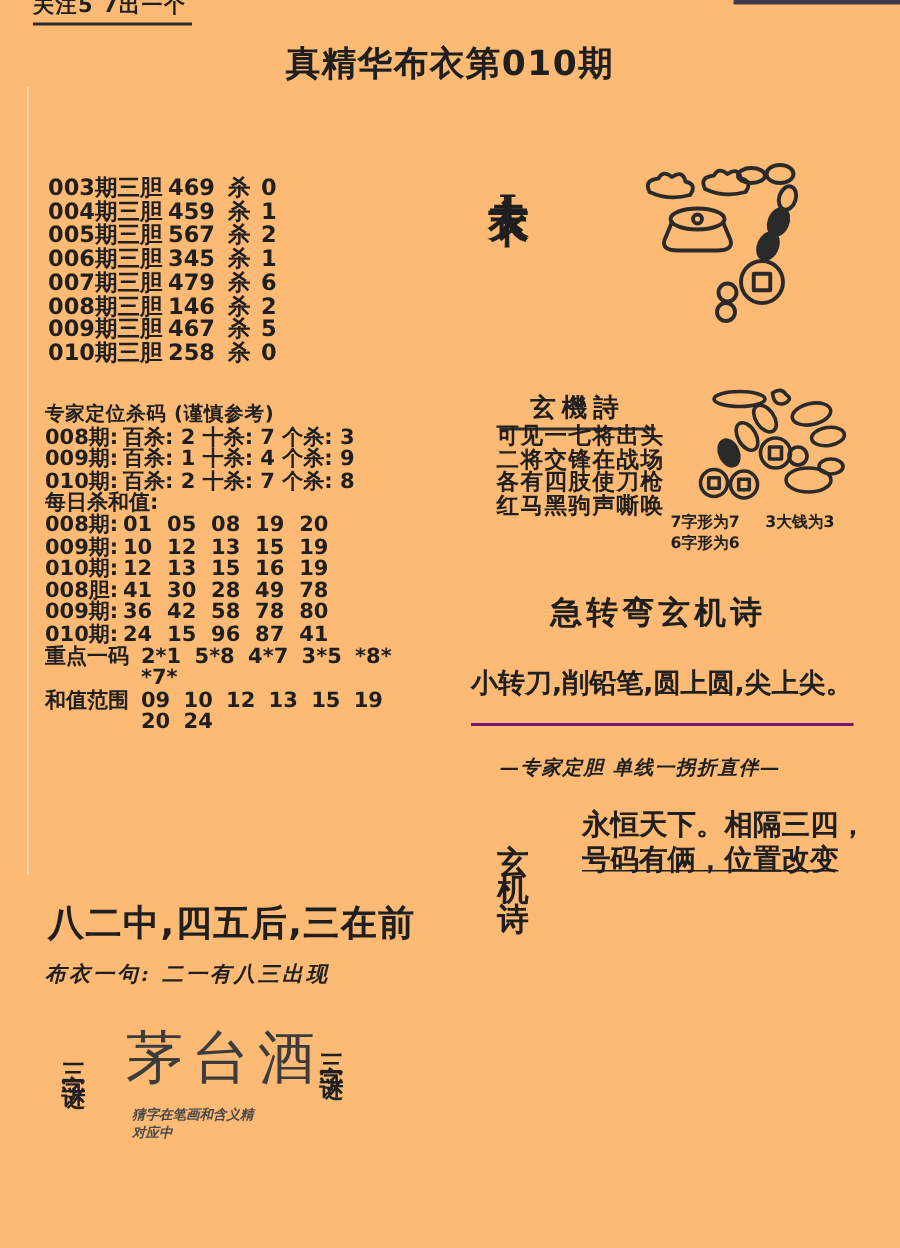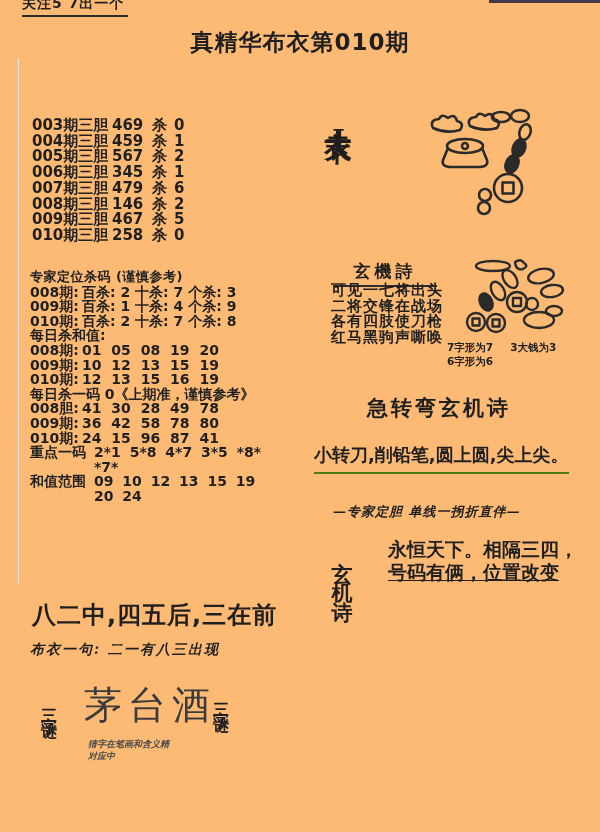--- a/index.html
+++ b/index.html
@@ -53,21 +53,21 @@
              font-family:"DejaVu Serif","Liberation Serif",serif;}
   .xuanji-head{left:333px;top:260px;width:104px;text-align:center;font-size:17px;
                font-weight:bold;letter-spacing:4px;border-bottom:2px solid #2d2d2d;
                padding-bottom:2px;}
   .xuanji-poem{left:331px;top:283px;font-size:15px;font-weight:bold;line-height:15.5px;
                letter-spacing:1px;}
   .doodle-cap{left:447px;top:341px;font-size:10.5px;font-weight:bold;display:flex;gap:17px;}
   .doodle-cap2{left:447px;top:355px;font-size:10.5px;font-weight:bold;}
   .jzw-head{left:367px;top:394px;font-size:21px;font-weight:bold;letter-spacing:3px;}
   .jzw-line{left:314px;top:443px;font-size:18px;font-weight:bold;
-            border-bottom:2px solid #4d7c0f;padding-bottom:5px;}
+            border-bottom:2px solid #701a75;padding-bottom:15px;}
   .dingdan{left:333px;top:503px;font-size:13px;font-weight:bold;font-style:italic;
            font-family:"DejaVu Serif","Liberation Serif",serif;letter-spacing:1px;text-align:center;}
   .xjs-vert{left:328px;top:545px;font-size:21px;font-weight:bold;letter-spacing:20px;
             font-family:"DejaVu Serif","Liberation Serif",serif;}
   .xjs-l1{left:388px;top:537px;font-size:19px;font-weight:bold;}
   .xjs-l2{left:388px;top:560px;font-size:19px;font-weight:bold;text-decoration:underline;}
 
   svg{display:block;}
 </style>
 </head>
@@ -152,21 +152,20 @@
         <span class="n">01 05 08 19 20</span>
       </div>
     <div class="row">
         <span class="p">009期:</span>
         <span class="n">10 12 13 15 19</span>
       </div>
     <div class="row">
         <span class="p">010期:</span>
         <span class="n">12 13 15 16 19</span>
       </div>
-    <div>每日杀一码 0《上期准，谨慎参考》</div>
     <div class="row">
         <span class="p">008胆:</span>
         <span class="n">41 30 28 49 78</span>
       </div>
     <div class="row">
         <span class="p">009期:</span>
         <span class="n">36 42 58 78 80</span>
       </div>
     <div class="row">
         <span class="p">010期:</span>

